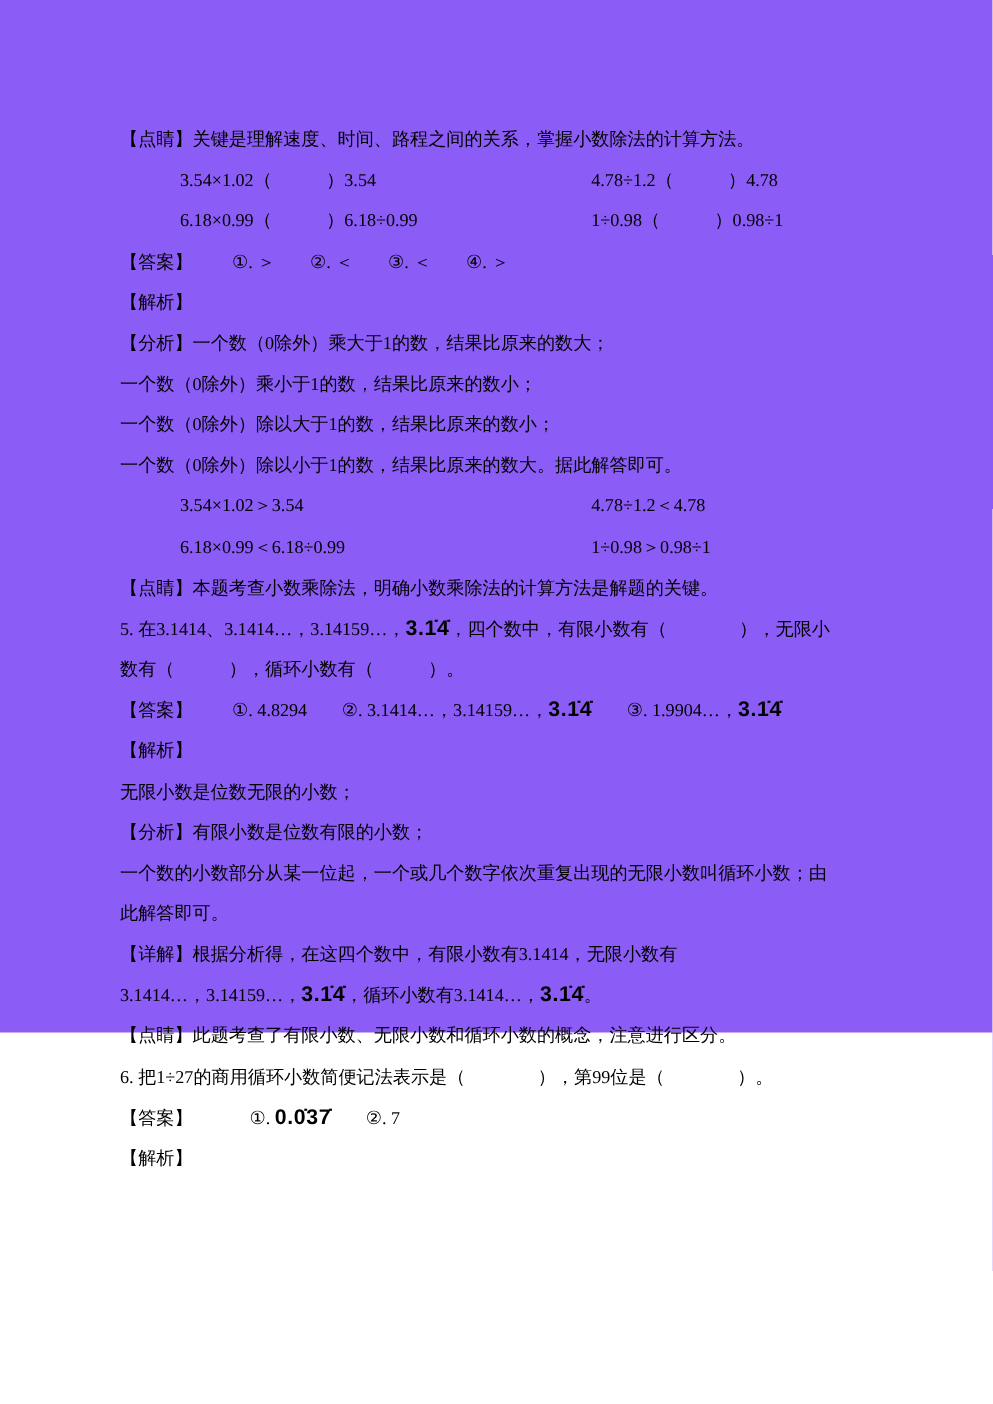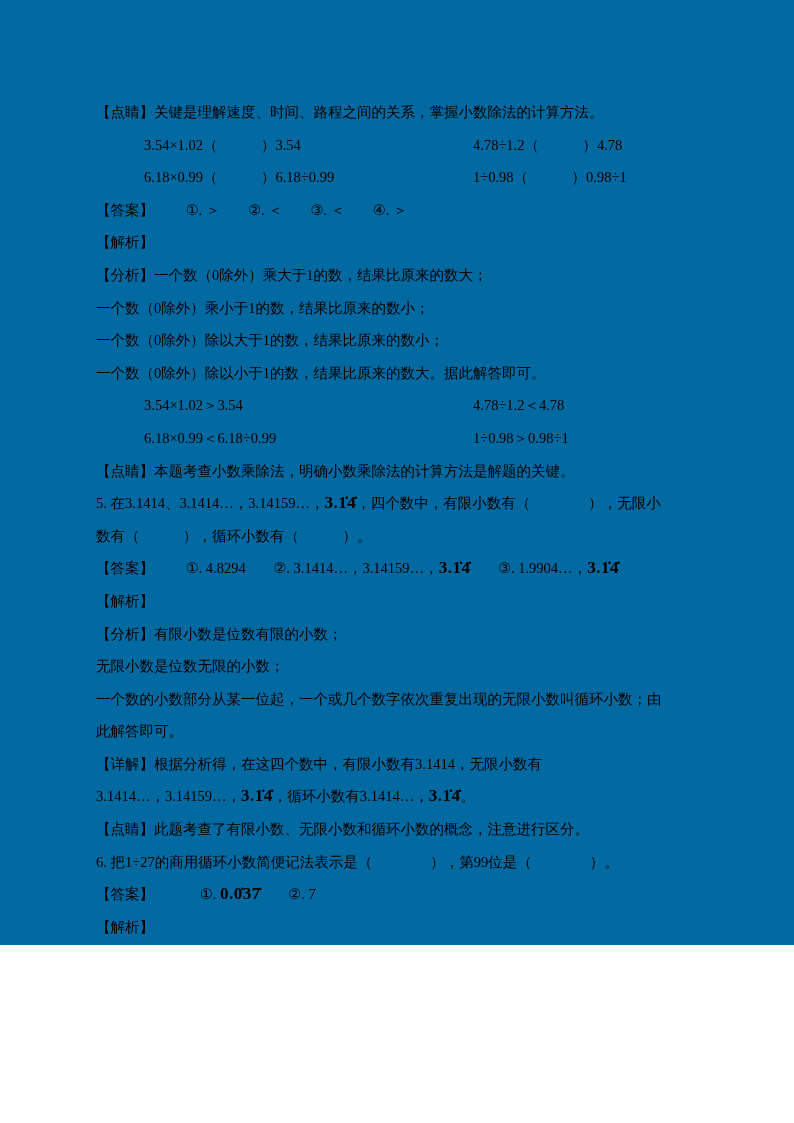--- a/index.html
+++ b/index.html
@@ -11,44 +11,44 @@
     width: 794px;
     height: 1123px;
     overflow: hidden;
     font-family: "Liberation Serif", "DejaVu Serif", serif;
     font-size: 14.5px;
     color: #000000;
   }
   .page {
     box-sizing: border-box;
     width: 794px;
-    height: 945px;
+    height: 826px;
     padding: 96px 90px 0 96px;
-    background: #0369a1;
+    background: #8b5cf6;
   }
   .ln {
     height: 32.6px;
     line-height: 32.6px;
     white-space: nowrap;
   }
   .cols { display: flex; margin-left: 48px; }
   .cols .col-left {
     display: inline-block;
     width: 329px;
     flex: 0 0 329px;
   }
   .ans-label { margin-right: 28px; }
   .ans-label-wide { margin-right: 42px; }
   .ans-item { margin-right: 24px; }
   .ans-item:last-child { margin-right: 0; }
   .rep {
     font-weight: bold;
     font-size: 17px;
     letter-spacing: 0.5px;
-    font-family: Liberation Serif, serif;
+    font-family: Liberation Sans, sans-serif;
   }
 </style>
 </head>
 <body>
 
 <div class="page">
 
   <div class="ln">【点睛】关键是理解速度、时间、路程之间的关系，掌握小数除法的计算方法。</div>
 
 
@@ -95,22 +95,22 @@
 
   <div class="ln">
     <span class="ans-label">【答案】</span>
     <span class="ans-item">①. 4.8294</span>
     <span class="ans-item"><span>②. 3.1414…，3.14159…，</span><span class="rep">3.1̇4̇</span></span>
     <span class="ans-item"><span>③. 1.9904…，</span><span class="rep">3.1̇4̇</span></span>
   </div>
 
   <div class="ln">【解析】</div>
 
+  <div class="ln">无限小数是位数无限的小数；</div>
   <div class="ln">【分析】有限小数是位数有限的小数；</div>
-  <div class="ln">无限小数是位数无限的小数；</div>
   <div class="ln">一个数的小数部分从某一位起，一个或几个数字依次重复出现的无限小数叫循环小数；由</div>
   <div class="ln">此解答即可。</div>
 
   <div class="ln">【详解】根据分析得，在这四个数中，有限小数有3.1414，无限小数有</div>
   <div class="ln">
     <span>3.1414…，3.14159…，</span><span class="rep">3.1̇4̇</span><span>，循环小数有3.1414…，</span><span class="rep">3.1̇4̇</span><span>。</span>
   </div>
 
   <div class="ln">【点睛】此题考查了有限小数、无限小数和循环小数的概念，注意进行区分。</div>
 

